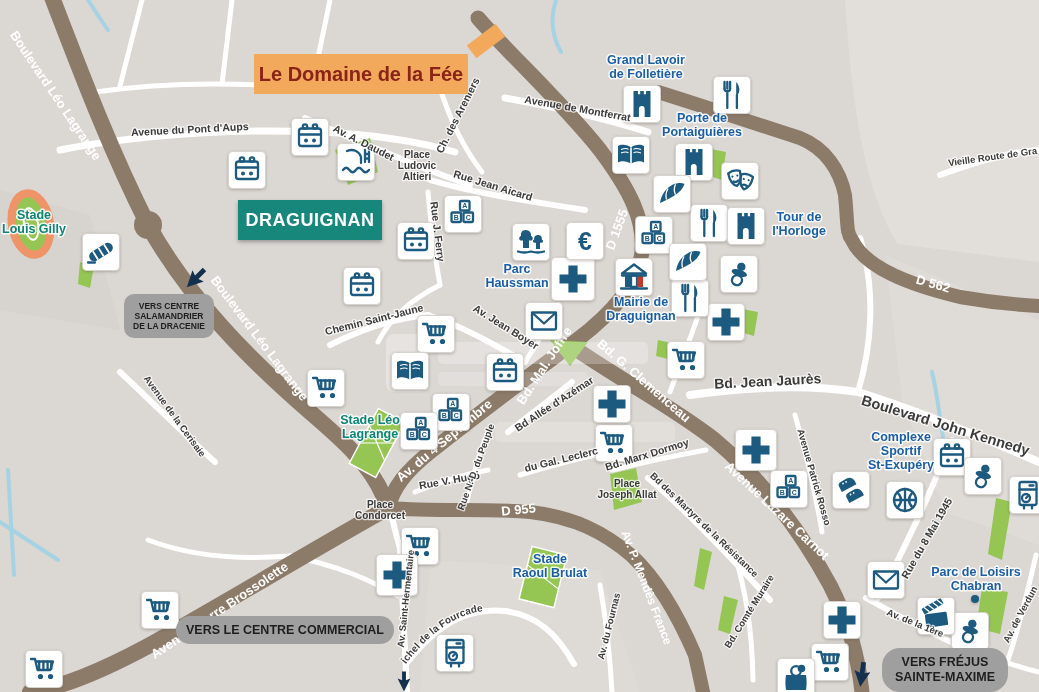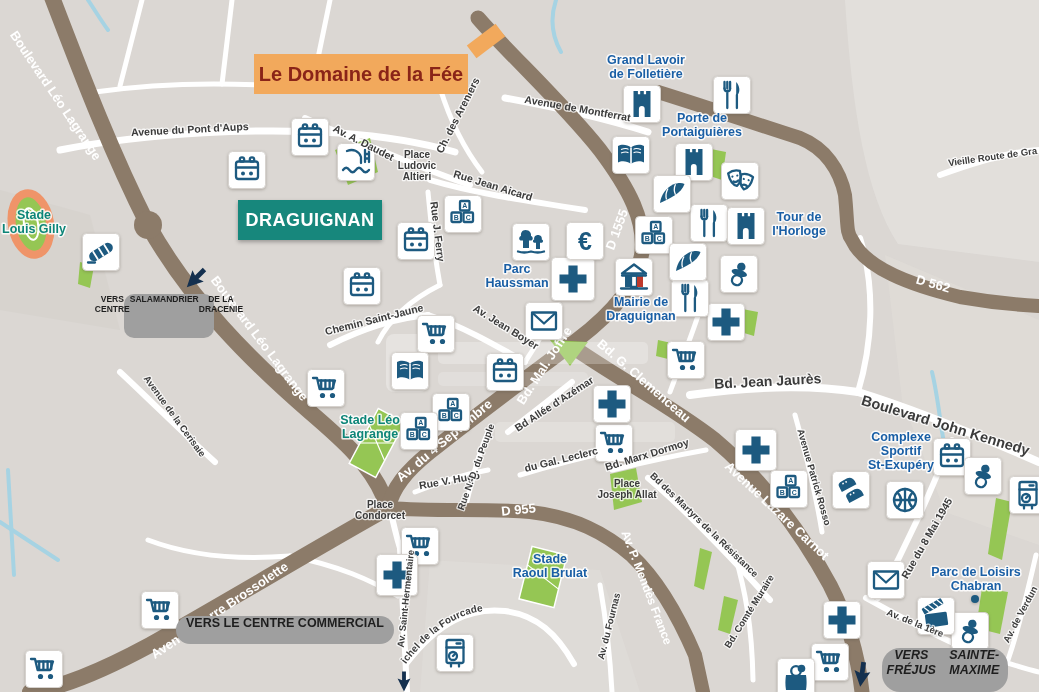--- a/index.html
+++ b/index.html
@@ -22,24 +22,24 @@
   .tile{fill:#ffffff;stroke:#d6d2ce;stroke-width:1;}
   .icon-g{filter:drop-shadow(0 1.5px 1.5px rgba(90,80,70,.35));}
 
   
   .banner{position:absolute;left:254px;top:54px;width:214px;height:40px;background:#f2a95c;
           color:#8a2418;font-weight:bold;font-size:20px;display:flex;align-items:center;justify-content:center;white-space:nowrap;}
   .citybox{position:absolute;left:238px;top:200px;width:144px;height:40px;background:#17877c;color:#fff;
            font-weight:bold;font-size:18px;letter-spacing:.5px;display:flex;align-items:center;justify-content:center;
            box-shadow:0 2px 4px rgba(0,0,0,.3);}
   .badge{position:absolute;background:#9f9f9f;color:#1e1e1e;font-weight:bold;text-align:center;
-         display:flex;flex-direction:row;justify-content:center;line-height:1.18;}
+         display:flex;flex-direction:column;justify-content:center;line-height:1.18;}
   .badge-hospital{left:124px;top:294px;width:90px;height:44px;font-size:8.5px;border-radius:10px;}
   .badge-mall{left:176px;top:616px;width:218px;height:28px;font-size:12.5px;border-radius:18px;}
-  .badge-frejus{left:882px;top:648px;width:126px;height:44px;font-size:12.5px;border-radius:18px;font-style:italic;}
+  .badge-frejus{left:882px;top:648px;width:126px;height:44px;font-size:12.5px;border-radius:18px;}
 </style>
 </head>
 <body>
 
 <div class="stage">
 <svg id="map" width="1039" height="692" viewBox="0 0 1039 692">
   <defs>
     <path id="p-fourcade" d="M 406,664 C 438,622 470,607 505,611 C 537,615 557,634 574,664" fill="none"></path>
 
     <g id="s-cart">

